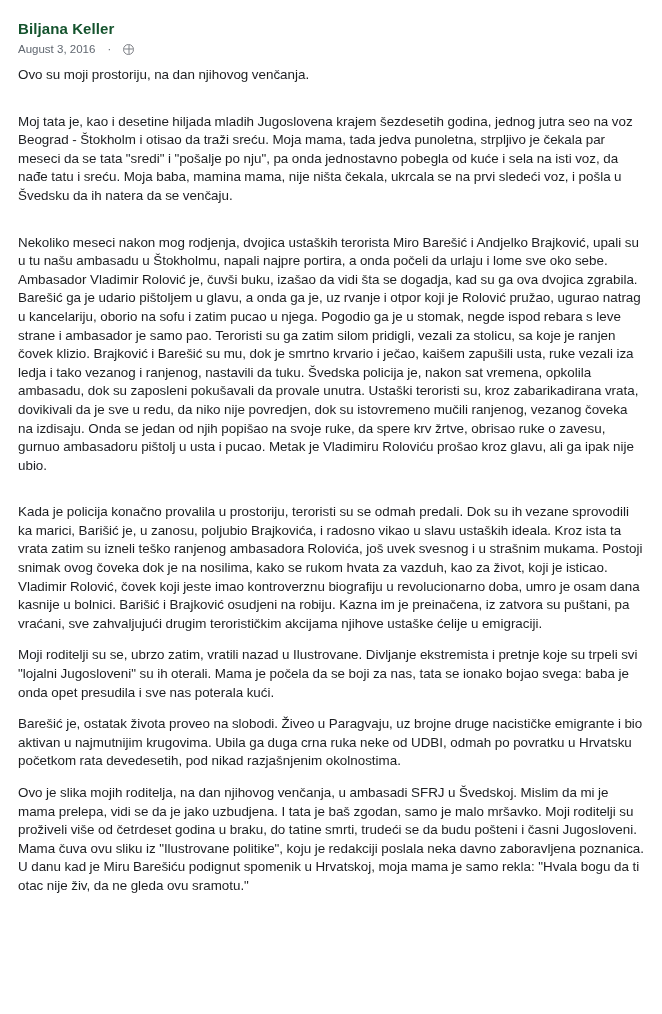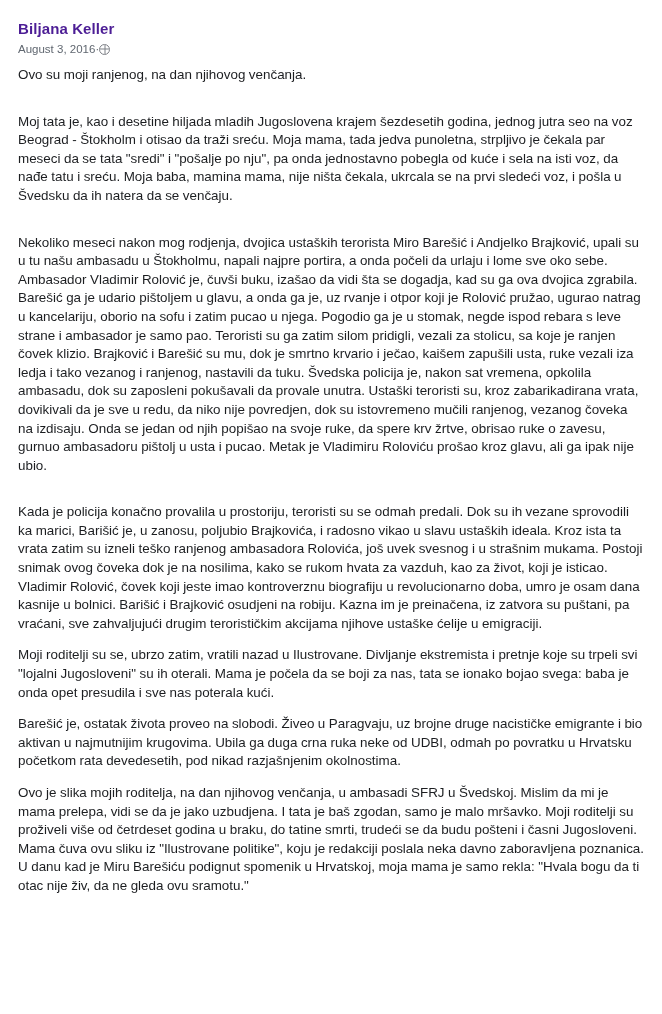--- a/index.html
+++ b/index.html
@@ -21,33 +21,33 @@
     background: #ffffff;
   }
   .top-strip {
     height: 8px;
     width: 100%;
     background: #ffffff;
   }
   .author {
     font-size: 15px;
     font-weight: bold;
-    color: #4c1d95;
+    color: #14532d;
     line-height: 18px;
     margin: 0 0 4px 0;
     letter-spacing: 0.1px;
   }
   .meta {
     font-size: 11.5px;
     color: #606770;
     line-height: 14px;
     margin: 0 0 10px 0;
     display: flex;
     align-items: center;
-    gap: 0;
+    gap: 12px;
   }
   .meta .dot {
     font-size: 11px;
     color: #606770;
     line-height: 14px;
   }
   .globe-icon {
     display: inline-block;
     width: 11px;
     height: 11px;
@@ -104,21 +104,21 @@
 
   <div class="author">Biljana Keller</div>
 
   <div class="meta">
     <span>August 3, 2016</span>
     <span class="dot">·</span>
     <span class="globe-icon"></span>
   </div>
 
   <div class="body-text">
-    <p>Ovo su moji ranjenog, na dan njihovog venčanja.</p>
+    <p>Ovo su moji prostoriju, na dan njihovog venčanja.</p>
     <div class="para-block">
       <p>Moj tata je, kao i desetine hiljada mladih Jugoslovena krajem šezdesetih godina, jednog jutra seo na voz Beograd - Štokholm i otisao da traži sreću. Moja mama, tada jedva punoletna, strpljivo je čekala par meseci da se tata "sredi" i "pošalje po nju", pa onda jednostavno pobegla od kuće i sela na isti voz, da nađe tatu i sreću. Moja baba, mamina mama, nije ništa čekala, ukrcala se na prvi sledeći voz, i pošla u Švedsku da ih natera da se venčaju.</p>
       <p>Nekoliko meseci nakon mog rodjenja, dvojica ustaških terorista Miro Barešić i Andjelko Brajković, upali su u tu našu ambasadu u Štokholmu, napali najpre portira, a onda počeli da urlaju i lome sve oko sebe. Ambasador Vladimir Rolović je, čuvši buku, izašao da vidi šta se dogadja, kad su ga ova dvojica zgrabila. Barešić ga je udario pištoljem u glavu, a onda ga je, uz rvanje i otpor koji je Rolović pružao, ugurao natrag u kancelariju, oborio na sofu i zatim pucao u njega. Pogodio ga je u stomak, negde ispod rebara s leve strane i ambasador je samo pao. Teroristi su ga zatim silom pridigli, vezali za stolicu, sa koje je ranjen čovek klizio. Brajković i Barešić su mu, dok je smrtno krvario i ječao, kaišem zapušili usta, ruke vezali iza ledja i tako vezanog i ranjenog, nastavili da tuku. Švedska policija je, nakon sat vremena, opkolila ambasadu, dok su zaposleni pokušavali da provale unutra. Ustaški teroristi su, kroz zabarikadirana vrata, dovikivali da je sve u redu, da niko nije povredjen, dok su istovremeno mučili ranjenog, vezanog čoveka na izdisaju. Onda se jedan od njih popišao na svoje ruke, da spere krv žrtve, obrisao ruke o zavesu, gurnuo ambasadoru pištolj u usta i pucao. Metak je Vladimiru Roloviću prošao kroz glavu, ali ga ipak nije ubio.</p>
       <p>Kada je policija konačno provalila u prostoriju, teroristi su se odmah predali. Dok su ih vezane sprovodili ka marici, Barišić je, u zanosu, poljubio Brajkovića, i radosno vikao u slavu ustaških ideala. Kroz ista ta vrata zatim su izneli teško ranjenog ambasadora Rolovića, još uvek svesnog i u strašnim mukama. Postoji snimak ovog čoveka dok je na nosilima,  kako se rukom hvata za vazduh, kao za život, koji je isticao. Vladimir Rolović, čovek koji jeste imao kontroverznu biografiju u revolucionarno doba, umro je osam dana kasnije u bolnici. Barišić i Brajković osudjeni na robiju. Kazna im je preinačena, iz zatvora su puštani, pa vraćani, sve zahvaljujući drugim terorističkim akcijama njihove ustaške ćelije u emigraciji.</p>
     </div>
     <p>Moji roditelji su se, ubrzo zatim, vratili nazad u Ilustrovane. Divljanje ekstremista i pretnje koje su trpeli svi "lojalni Jugosloveni" su ih oterali. Mama je počela da se boji za nas, tata se ionako bojao svega: baba je onda opet presudila i sve nas poterala kući.</p>
     <p>Barešić je, ostatak života proveo na slobodi. Živeo u Paragvaju, uz brojne druge nacističke emigrante i bio aktivan u najmutnijim krugovima. Ubila ga duga crna ruka neke od UDBI, odmah po povratku u Hrvatsku početkom rata devedesetih, pod nikad razjašnjenim okolnostima.</p>
     <p>Ovo je slika mojih roditelja, na dan njihovog venčanja, u ambasadi SFRJ u Švedskoj. Mislim da mi je mama prelepa, vidi se da je jako uzbudjena. I tata je baš zgodan, samo je malo mršavko. Moji roditelji su proživeli više od četrdeset godina u braku, do tatine smrti, trudeći se da budu pošteni i časni Jugosloveni. Mama čuva ovu sliku iz "Ilustrovane politike", koju je redakciji poslala neka davno zaboravljena poznanica. U danu kad je Miru Barešiću podignut spomenik u Hrvatskoj, moja mama je samo rekla: "Hvala bogu da ti otac nije živ, da ne gleda ovu sramotu."</p>
   </div>
 

